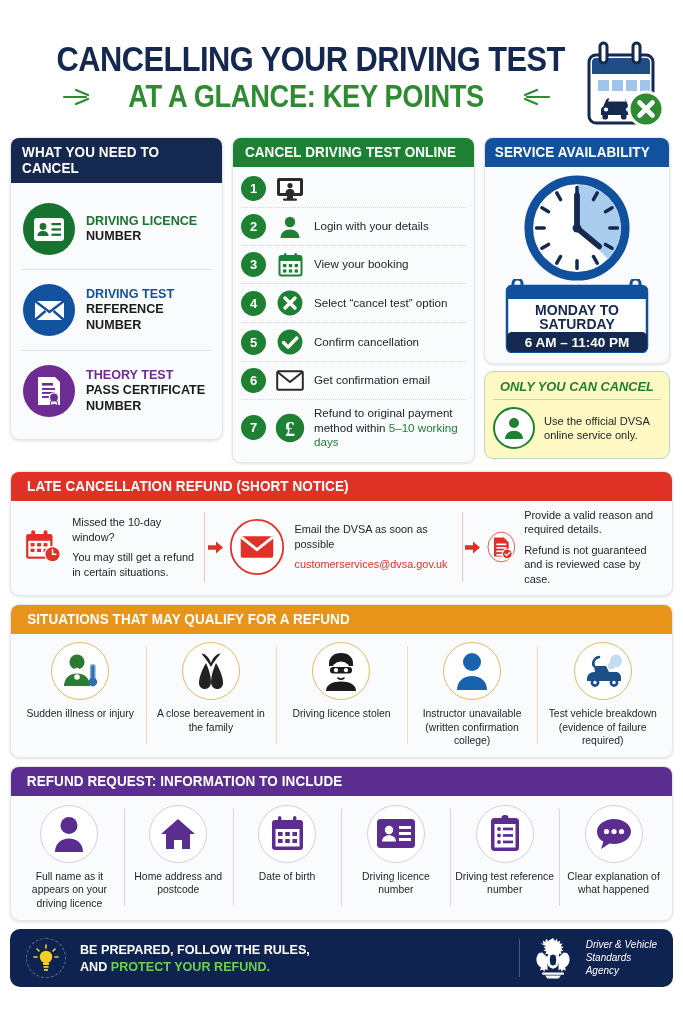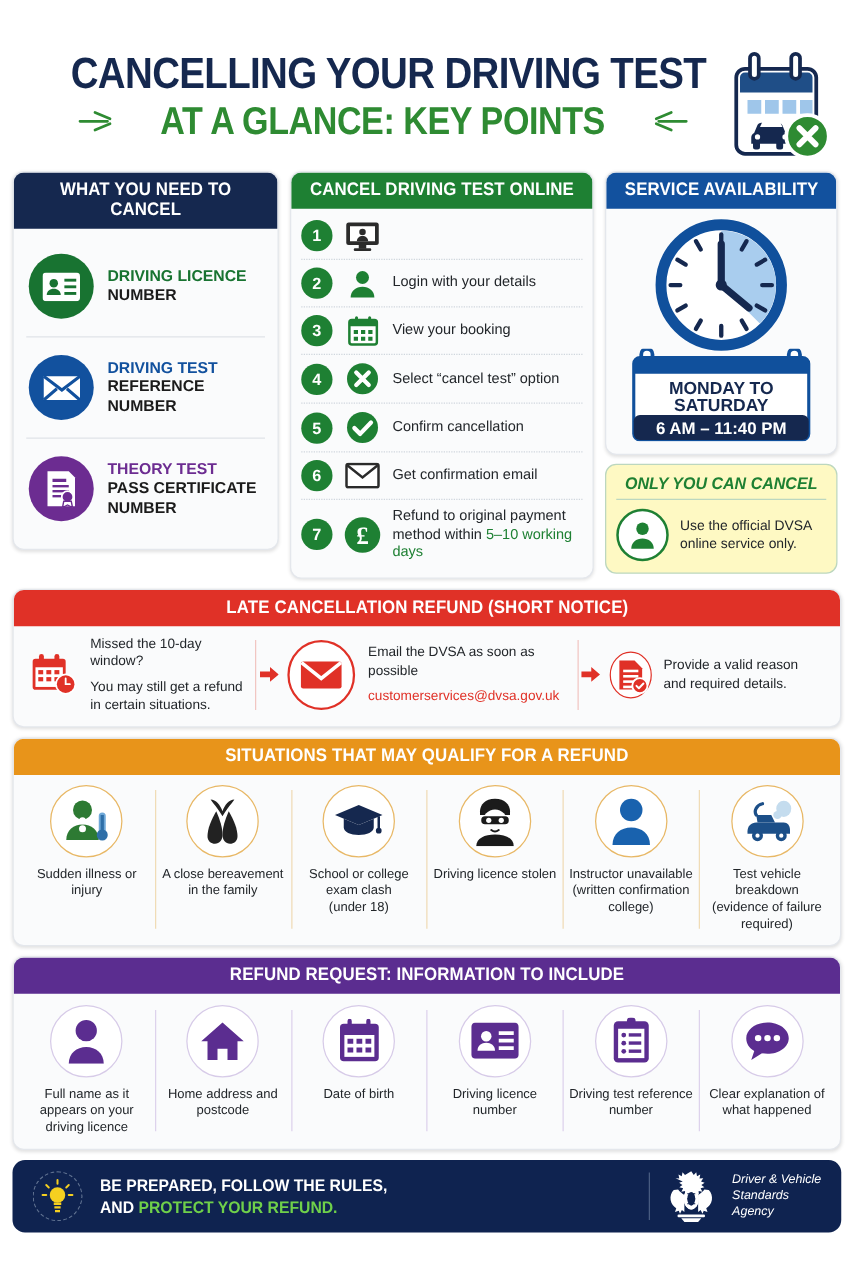--- a/index.html
+++ b/index.html
@@ -24,21 +24,21 @@
     font-size:31px; font-weight:bold; color:#2e8b32; letter-spacing:-0.4px;
     line-height:1; transform:scaleX(0.88);
   }
   .dash-deco { width:34px; height:22px; }
   .cal-hero { position:absolute; right:2px; top:6px; width:92px; height:92px; }
 
   
   .cols { display:flex; gap:9px; margin-top:4px; align-items:flex-start; }
   .panel { border-radius:9px; overflow:hidden; background:#fafbfc;
            border:1px solid #e4e7ec; box-shadow:0 1px 3px rgba(0,0,0,.12); }
-  .panel-head { text-align:center; color:#fff; font-weight:bold; font-size:14.5px;
+  .panel-head { text-align:left; color:#fff; font-weight:bold; font-size:14.5px;
                 padding:6px 4px 7px; letter-spacing:0.1px; transform:none;text-decoration:underline; }
   .panel-head span { display:inline-block; transform:scaleX(0.93); }
   .hd-navy { background:#15284f; }
   .hd-green{ background:#1e8033; }
   .hd-blue { background:#12519e; }
   .hd-red  { background:#e03127; }
   .hd-orange{background:#e8941a; }
   .hd-purple{background:#5b2d90; }
 
   
@@ -438,20 +438,21 @@
             <rect x="19" y="24" width="20" height="3.4"></rect>
               <rect x="19" y="31" width="20" height="3.4"></rect>
             <rect x="19" y="38" width="20" height="3.4"></rect>
               <rect x="19" y="45" width="12" height="3.4"></rect>
           </g>
           <circle cx="41" cy="45" r="10" fill="#e03127" stroke="#fff" stroke-width="2.4"></circle>
           <path d="M36.5 45.3l3.2 3.2 6-6.3" stroke="#fff" stroke-width="2.6" fill="none" stroke-linecap="round" stroke-linejoin="round"></path>
         </svg>
         <div class="red-txt">
           <p>Provide a valid reason and required details.</p>
+          <p>Refund is not guaranteed and is reviewed case by case.</p>
         </div>
       </div>
 
     </div>
   </div>
 
   <div class="panel band">
     <div class="panel-head hd-orange">
       <span>SITUATIONS THAT MAY QUALIFY FOR A REFUND</span>
     </div>
@@ -483,34 +484,20 @@
             <path d="M22 12c4 7 7 14 7 20 0 4-3 6-6 6-3.5 0-6-3-6-7 0-6 2-12 5-19z" fill="#222"></path>
             <path d="M17 13c1.6 3 2.6 6 2.6 9s-1 6-2.6 9c-1.6-3-2.6-6-2.6-9s1-6 2.6-9z" fill="#fff" opacity="0.0"></path>
           </svg>
         </div>
         <div class="gc-label">
           <span>A close bereavement in the family</span>
           <span class="gc-sub"></span>
         </div>
       </div>
 
-      <div class="g6cell">
-        <div class="gc-ring">
-          <svg width="40" height="32" viewBox="0 0 40 32">
-            <path d="M20 3L39 11 20 19 1 11z" fill="#15284f"></path>
-            <path d="M8 14v7c0 3.5 5.4 6 12 6s12-2.5 12-6v-7l-12 5z" fill="#15284f"></path>
-            <path d="M36 12v10" stroke="#15284f" stroke-width="2" fill="none"></path>
-            <circle cx="36" cy="23.5" r="2.3" fill="#15284f"></circle>
-          </svg>
-        </div>
-        <div class="gc-label">
-          <span>School or college exam clash</span>
-          <span class="gc-sub">(under 18)</span>
-        </div>
-      </div>
 
       <div class="g6cell">
         <div class="gc-ring">
           <svg width="38" height="40" viewBox="0 0 38 40">
             <path d="M19 2c8 0 12 5 12 10v3H7v-3C7 7 11 2 19 2z" fill="#1b1b1b"></path>
             <path d="M7 12h24v3H7z" fill="#1b1b1b"></path>
             <ellipse cx="19" cy="21" rx="10" ry="10.5" fill="#fff"></ellipse>
             <rect x="8" y="16" width="22" height="6.4" rx="3" fill="#1b1b1b"></rect>
             <circle cx="14" cy="19.2" r="2.1" fill="#fff"></circle>
             <circle cx="24" cy="19.2" r="2.1" fill="#fff"></circle>

